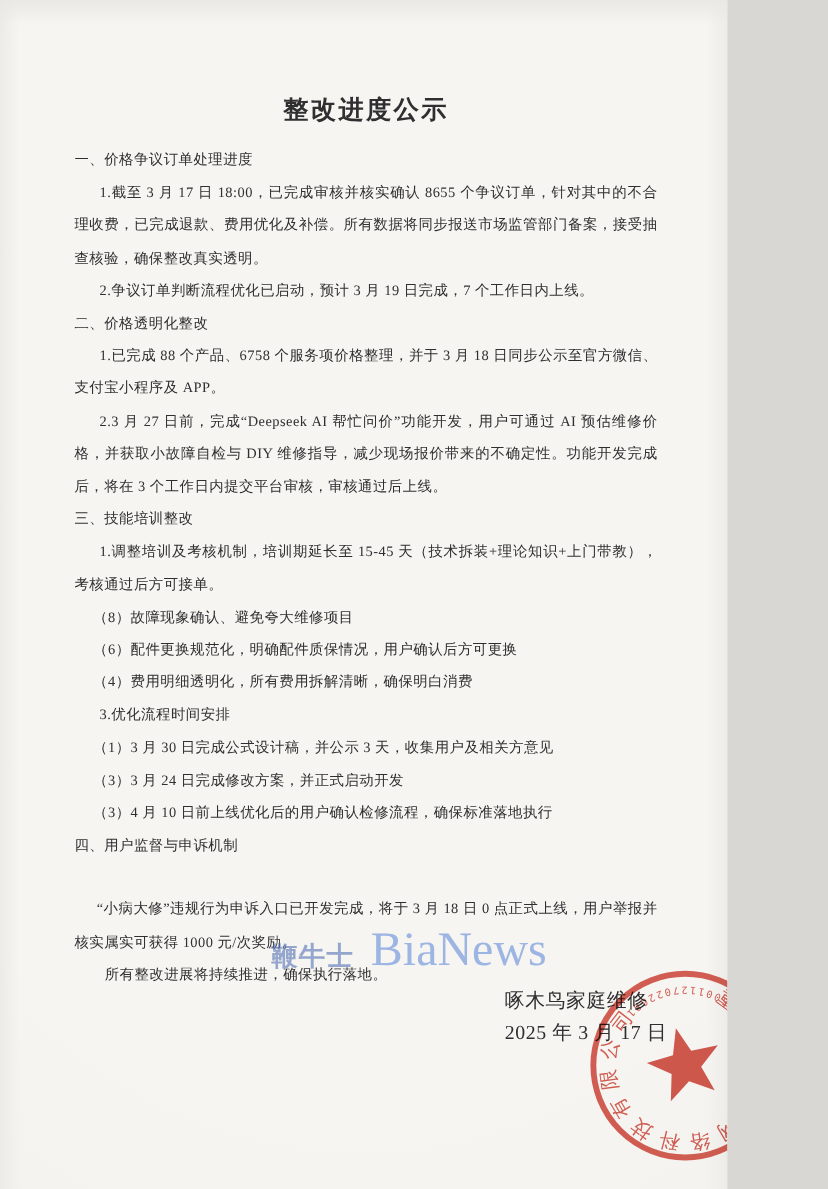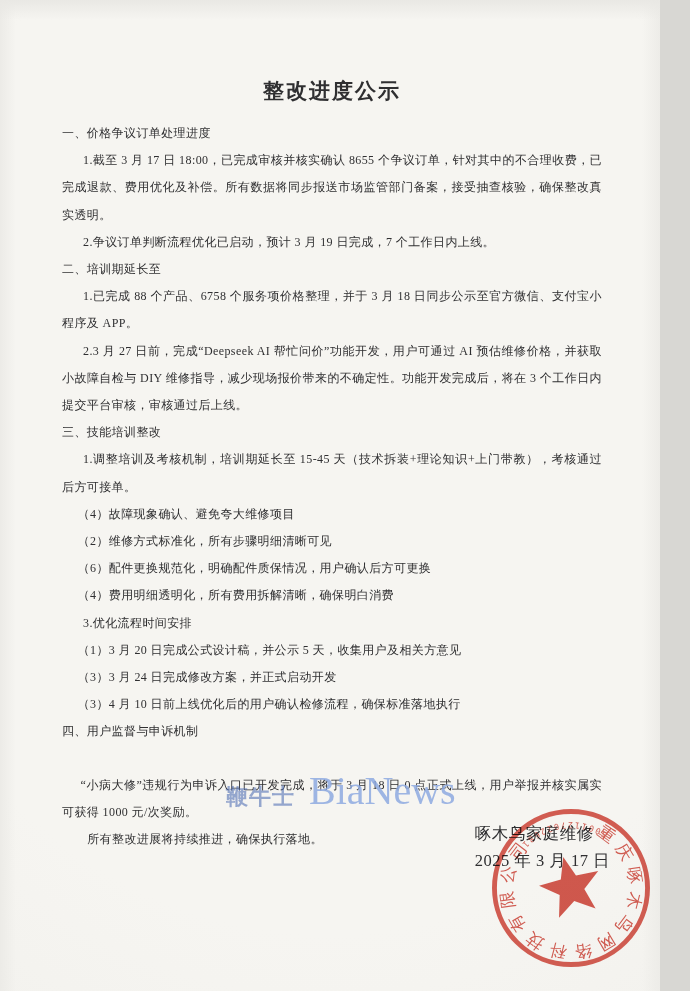--- a/index.html
+++ b/index.html
@@ -4,21 +4,21 @@
 <style>
   html,body{margin:0;padding:0;}
   body{
     width:690px;height:991px;
     background:#d8d7d3;
     font-family:"Liberation Serif","DejaVu Serif",serif;
     overflow:hidden;
   }
   .paper{
     position:relative;
-    width:660px;height:991px;
+    width:606px;height:991px;
     overflow:hidden;
     color:#2f2f31;
     background:
       linear-gradient(180deg,#e9e8e4 0,rgba(233,232,228,0) 20px),
       linear-gradient(90deg,#ecebe7 0,rgba(236,235,231,0) 16px),
       linear-gradient(270deg,#edece8 0,rgba(237,236,232,0) 18px),
       radial-gradient(130% 95% at 50% 42%,#f6f5f1 55%,#efeeea 100%);
   }
   .content{
     position:absolute;left:0;top:0;right:0;
@@ -105,32 +105,31 @@
 
 <div class="paper">
 
   <div class="content">
     <h1 class="title">整改进度公示</h1>
 
     <p class="ln h">一、价格争议订单处理进度</p>
     <p class="ln p1">1.截至 3 月 17 日 18:00，已完成审核并核实确认 8655 个争议订单，针对其中的不合理收费，已完成退款、费用优化及补偿。所有数据将同步报送市场监管部门备案，接受抽查核验，确保整改真实透明。</p>
     <p class="ln p1">2.争议订单判断流程优化已启动，预计 3 月 19 日完成，7 个工作日内上线。</p>
 
-    <p class="ln h">二、培训期延长至</p>
+    <p class="ln h">二、价格透明化整改</p>
     <p class="ln p1">1.已完成 88 个产品、6758 个服务项价格整理，并于 3 月 18 日同步公示至官方微信、支付宝小程序及 APP。</p>
     <p class="ln p1">2.3 月 27 日前，完成“Deepseek AI 帮忙问价”功能开发，用户可通过 AI 预估维修价格，并获取小故障自检与 DIY 维修指导，减少现场报价带来的不确定性。功能开发完成后，将在 3 个工作日内提交平台审核，审核通过后上线。</p>
 
     <p class="ln h">三、技能培训整改</p>
     <p class="ln p1">1.调整培训及考核机制，培训期延长至 15-45 天（技术拆装+理论知识+上门带教），考核通过后方可接单。</p>
-    <p class="ln sub">（4）故障现象确认、避免夸大维修项目</p>
-    <p class="ln sub">（2）维修方式标准化，所有步骤明细清晰可见</p>
+    <p class="ln sub">（8）故障现象确认、避免夸大维修项目</p>
     <p class="ln sub">（6）配件更换规范化，明确配件质保情况，用户确认后方可更换</p>
     <p class="ln sub">（4）费用明细透明化，所有费用拆解清晰，确保明白消费</p>
     <p class="ln p1">3.优化流程时间安排</p>
-    <p class="ln sub">（1）3 月 20 日完成公式设计稿，并公示 5 天，收集用户及相关方意见</p>
+    <p class="ln sub">（1）3 月 30 日完成公式设计稿，并公示 3 天，收集用户及相关方意见</p>
     <p class="ln sub">（3）3 月 24 日完成修改方案，并正式启动开发</p>
     <p class="ln sub">（3）4 月 10 日前上线优化后的用户确认检修流程，确保标准落地执行</p>
 
     <p class="ln h">四、用户监督与申诉机制</p>
     <p class="ln p4a">“小病大修”违规行为申诉入口已开发完成，将于 3 月 18 日 0 点正式上线，用户举报并核实属实可获得 1000 元/次奖励。</p>
     <p class="ln p4b">所有整改进展将持续推进，确保执行落地。</p>
   </div>
 
   <div class="signature">
     <p>啄木鸟家庭维修</p>

